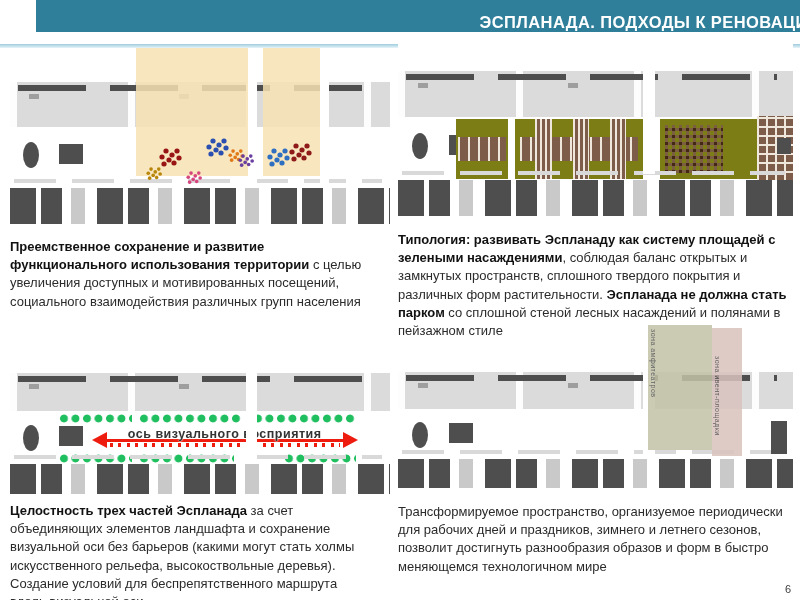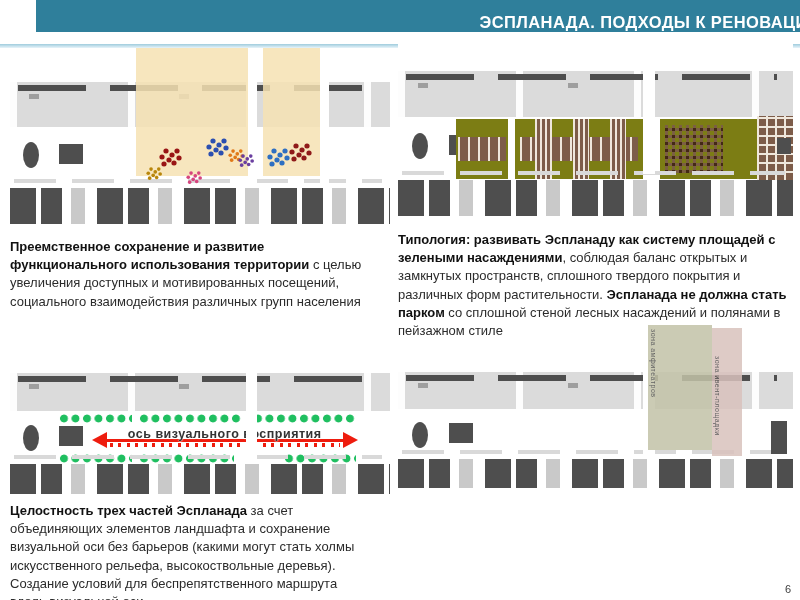--- a/index.html
+++ b/index.html
@@ -182,16 +182,17 @@
     <div class="darkarm" style="right:6px;top:50%;width:16px;height:22%"></div>
   </div>
 
   <div class="zband" style="left:250px;width:64px;height:125px;background:var(--band_olive)">
     <div class="vlabel" style="left:2px;top:4px">зона амфитеатров</div>
   </div>
   <div class="zband" style="left:314px;width:30px;top:3px;height:128px;background:var(--band_pink)">
     <div class="vlabel" style="left:2px;top:28px">зона ивент-площадки</div>
   </div>
   <div class="caption" style="top:178px;width:392px">
+      <span class="blk">Трансформируемое пространство, организуемое периодически для рабочих дней и праздников, зимнего и летнего сезонов, позволит достигнуть разнообразия образов и форм в быстро меняющемся технологичном мире</span>
   </div>
 </div>
 
 <div class="pagenum">6</div>
 
 </body></html>

